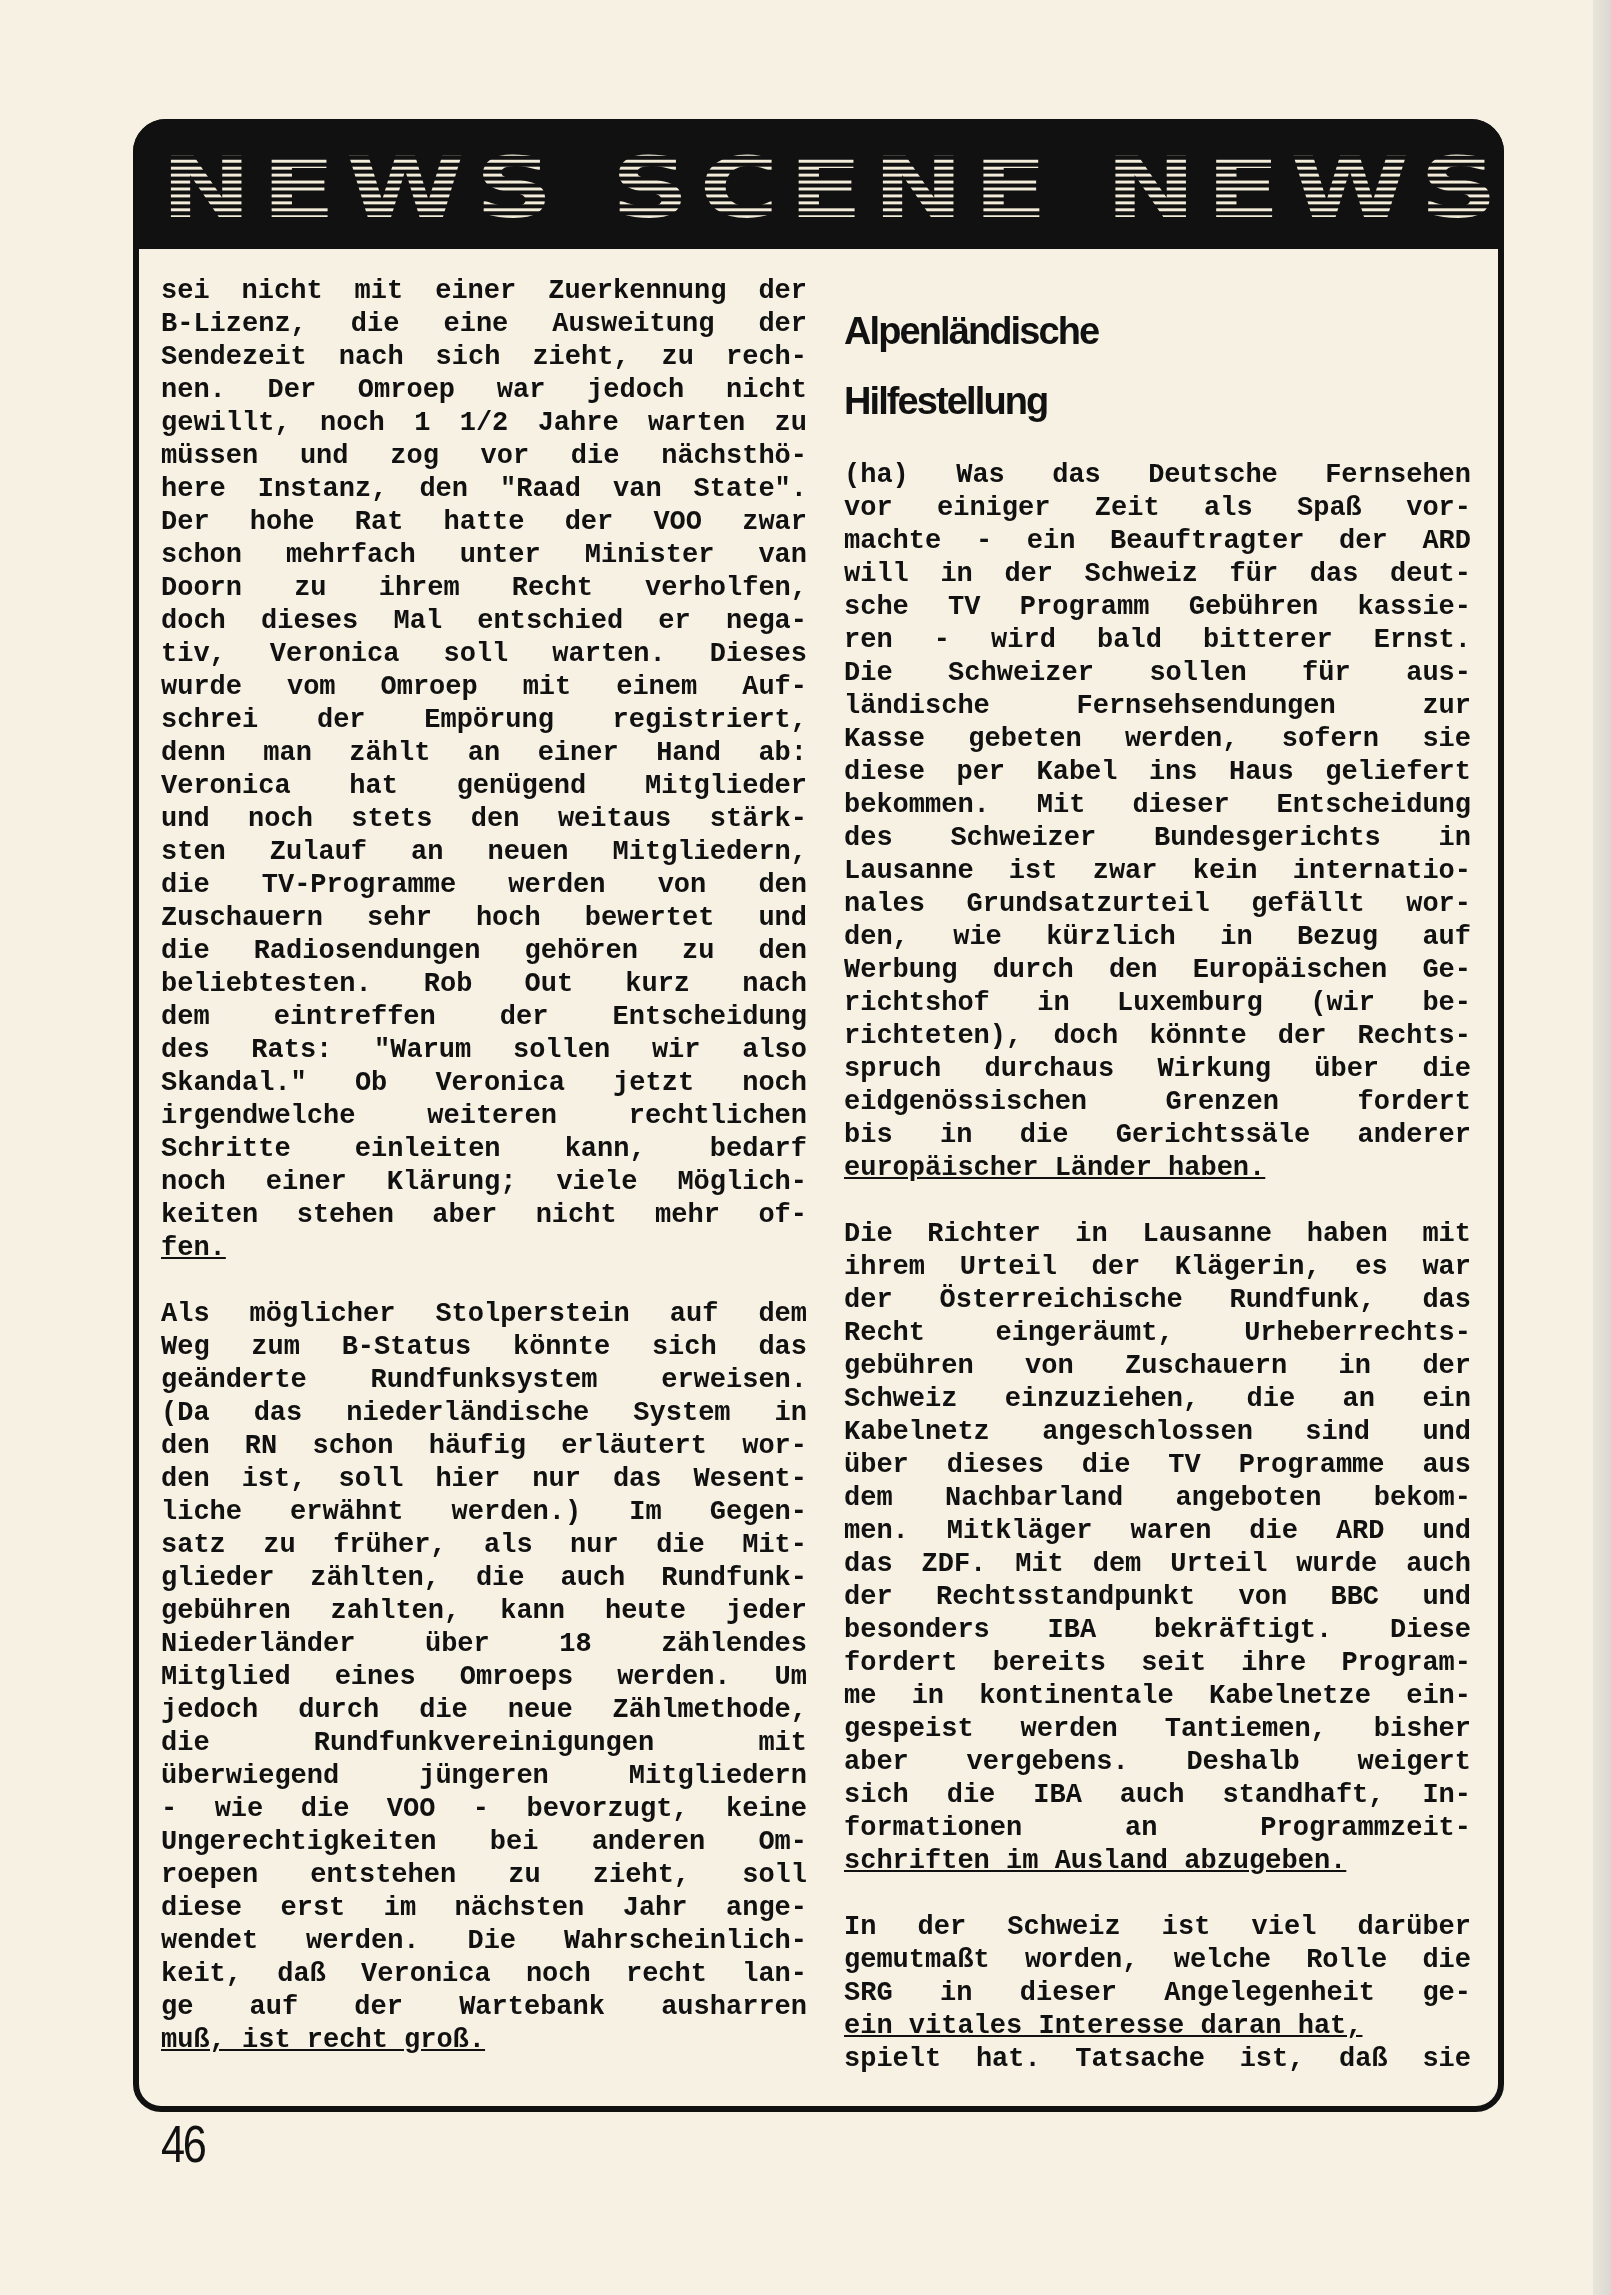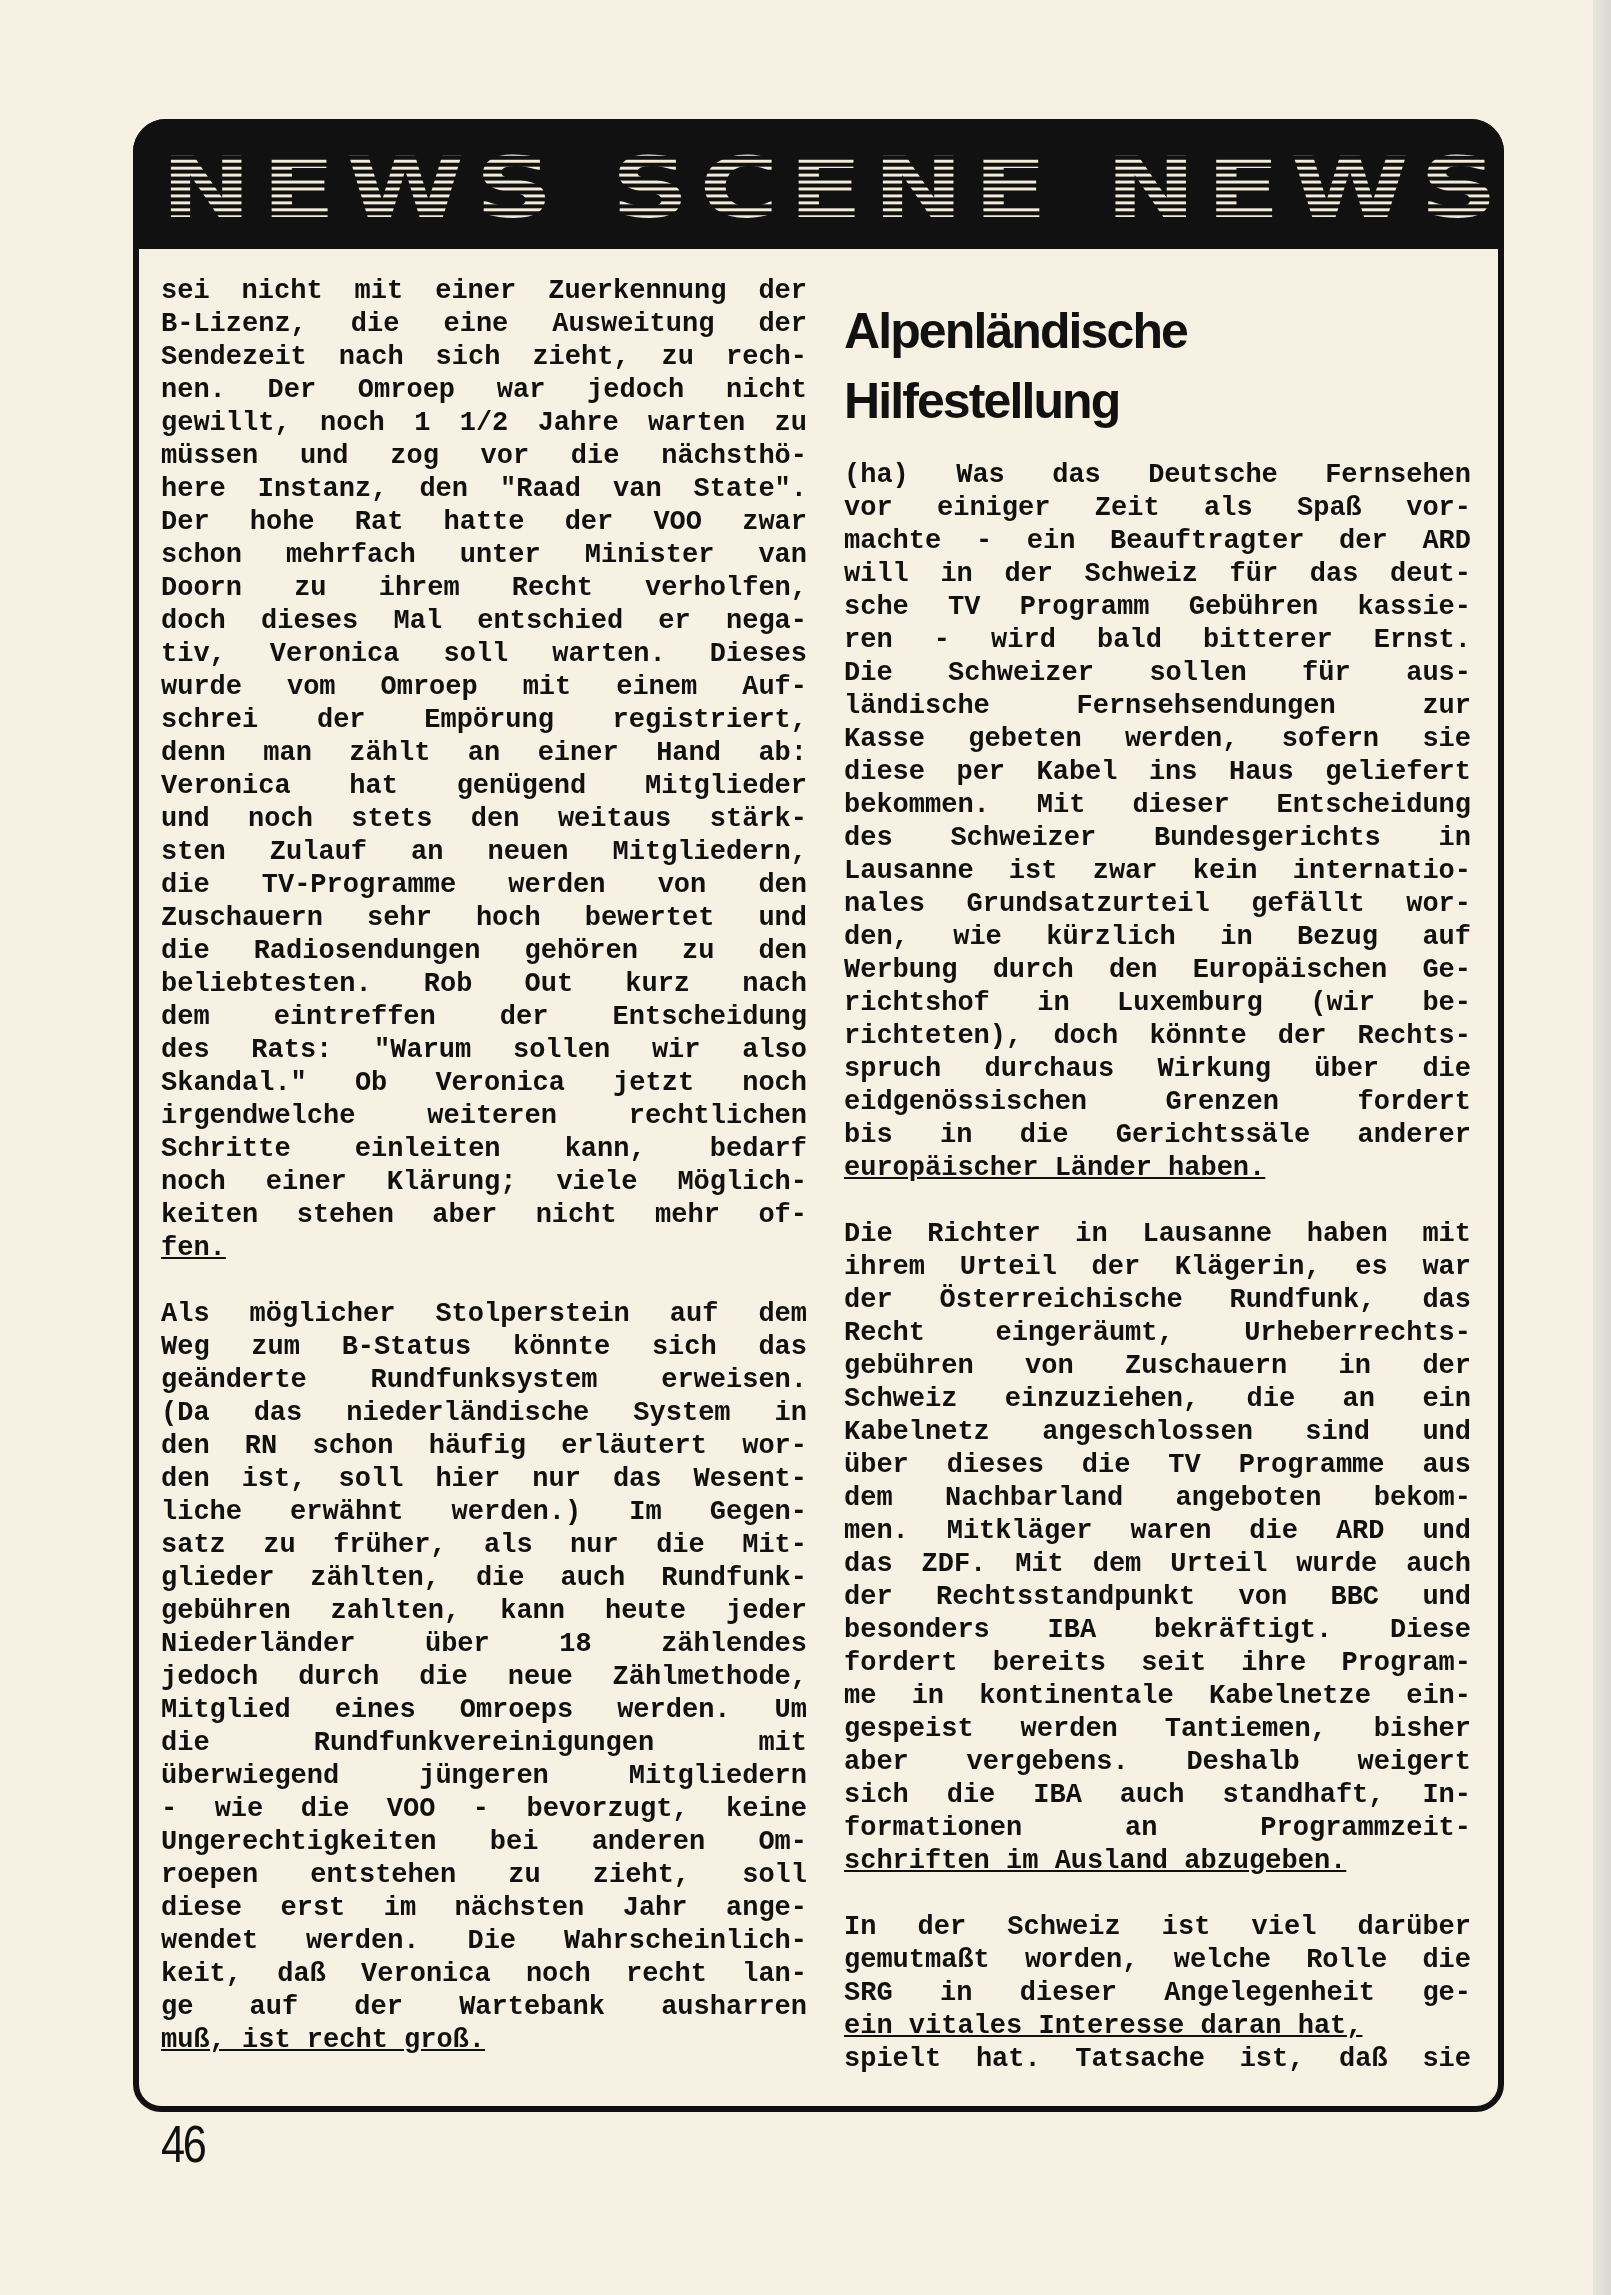--- a/index.html
+++ b/index.html
@@ -42,21 +42,21 @@
     position: absolute; top: 275px;
     font-size: 27px; line-height: 33px; font-weight: bold;
   }
   .col-left { left: 161px; width: 646px; }
   .col-right { left: 844px; width: 627px; }
   .line { display: block; text-align: justify; text-align-last: justify; white-space: nowrap; height: 33px; }
   .line.last { text-align-last: left; text-decoration: underline; }
   .para { margin-bottom: 33px; }
   .headline {
     font-family: "Liberation Sans", "DejaVu Sans", sans-serif;
-    font-weight: bold; font-size: 50px; letter-spacing: -1.9px;
+    font-weight: bold; font-size: 38px; letter-spacing: -1.9px;
     line-height: 70px; margin: 21px 0 23px 0;
   }
   .headline span { display: block; }
   .page-number {
     position: absolute; left: 161px; top: 2115px;
     font-family: "Liberation Sans", "DejaVu Sans", sans-serif;
     font-size: 51px; letter-spacing: -2.8px; transform: scaleX(0.85); transform-origin: left;
   }
 </style>
 </head>
@@ -108,22 +108,22 @@
       <span class="line">Weg zum  B-Status könnte sich das</span>
       <span class="line">geänderte Rundfunksystem erweisen.</span>
       <span class="line">(Da das niederländische System in</span>
       <span class="line">den RN schon häufig erläutert wor-</span>
       <span class="line">den ist, soll hier nur das Wesent-</span>
       <span class="line">liche erwähnt werden.)  Im Gegen-</span>
       <span class="line">satz zu früher,  als nur die Mit-</span>
       <span class="line">glieder zählten, die auch Rundfunk-</span>
       <span class="line">gebühren zahlten, kann heute jeder</span>
       <span class="line">Niederländer  über  18  zählendes</span>
+      <span class="line">Mitglied eines Omroeps werden. Um</span>
       <span class="line">jedoch durch die neue Zählmethode,</span>
-      <span class="line">Mitglied eines Omroeps werden. Um</span>
       <span class="line">die   Rundfunkvereinigungen   mit</span>
       <span class="line">überwiegend  jüngeren Mitgliedern</span>
       <span class="line">- wie die VOO - bevorzugt,   keine</span>
       <span class="line">Ungerechtigkeiten bei anderen Om-</span>
       <span class="line">roepen entstehen zu zieht,  soll</span>
       <span class="line">diese erst im nächsten Jahr ange-</span>
       <span class="line">wendet werden. Die Wahrscheinlich-</span>
       <span class="line">keit, daß Veronica noch recht lan-</span>
       <span class="line">ge  auf  der Wartebank  ausharren</span>
       <span class="line last">muß, ist recht groß.</span>

